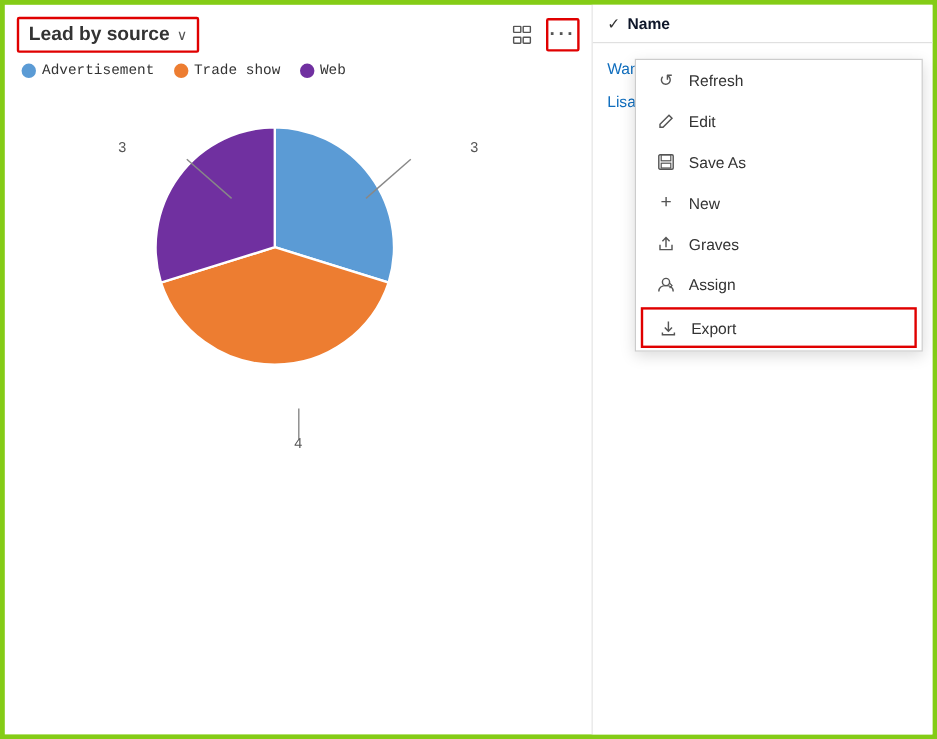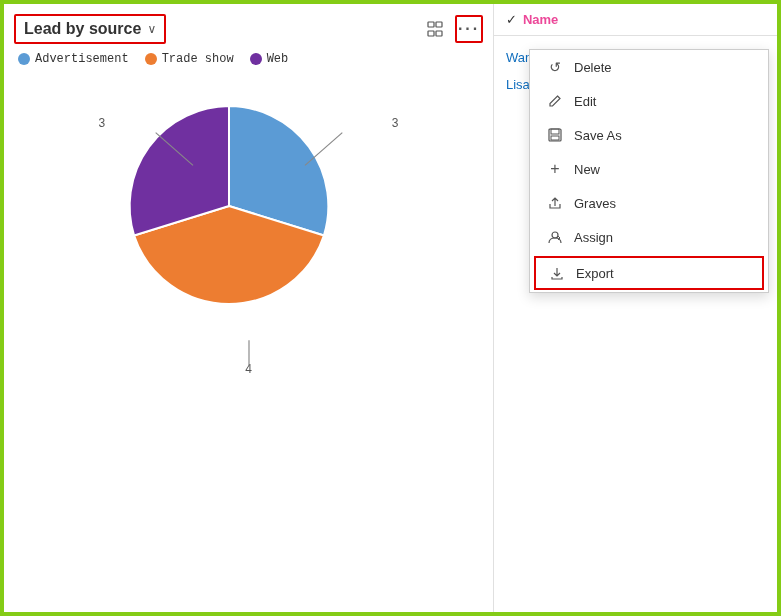--- a/index.html
+++ b/index.html
@@ -132,21 +132,21 @@
 
     .checkmark {
       color: #333;
       margin-right: 6px;
       font-size: 13px;
     }
 
     .col-name {
       font-size: 13px;
       font-weight: 600;
-      color: #ec4899;
+      color: #0f172a;
     }
 
     .name-list {
       padding: 8px 0;
     }
 
     .name-item {
       padding: 6px 12px;
       font-size: 13px;
       color: #106ebe;
@@ -283,21 +283,21 @@
     <div class="name-list">
       <div class="name-item">Wanda Graves</div>
       <div class="name-item">Lisa Byrd</div>
     </div>
   </div>
 
   <div class="dropdown-menu">
 
     <div class="menu-item">
       <span class="menu-icon">↺</span>
-      <span class="menu-label">Delete</span>
+      <span class="menu-label">Refresh</span>
     </div>
 
     <div class="menu-item">
       <span class="menu-icon">
         <svg width="14" height="14" viewBox="0 0 14 14" fill="none" xmlns="http://www.w3.org/2000/svg">
           <path d="M9.5 2L12 4.5L4.5 12H2V9.5L9.5 2Z" stroke="#555" stroke-width="1.2" fill="none"></path>
         </svg>
       </span>
       <span class="menu-label">Edit</span>
     </div>

